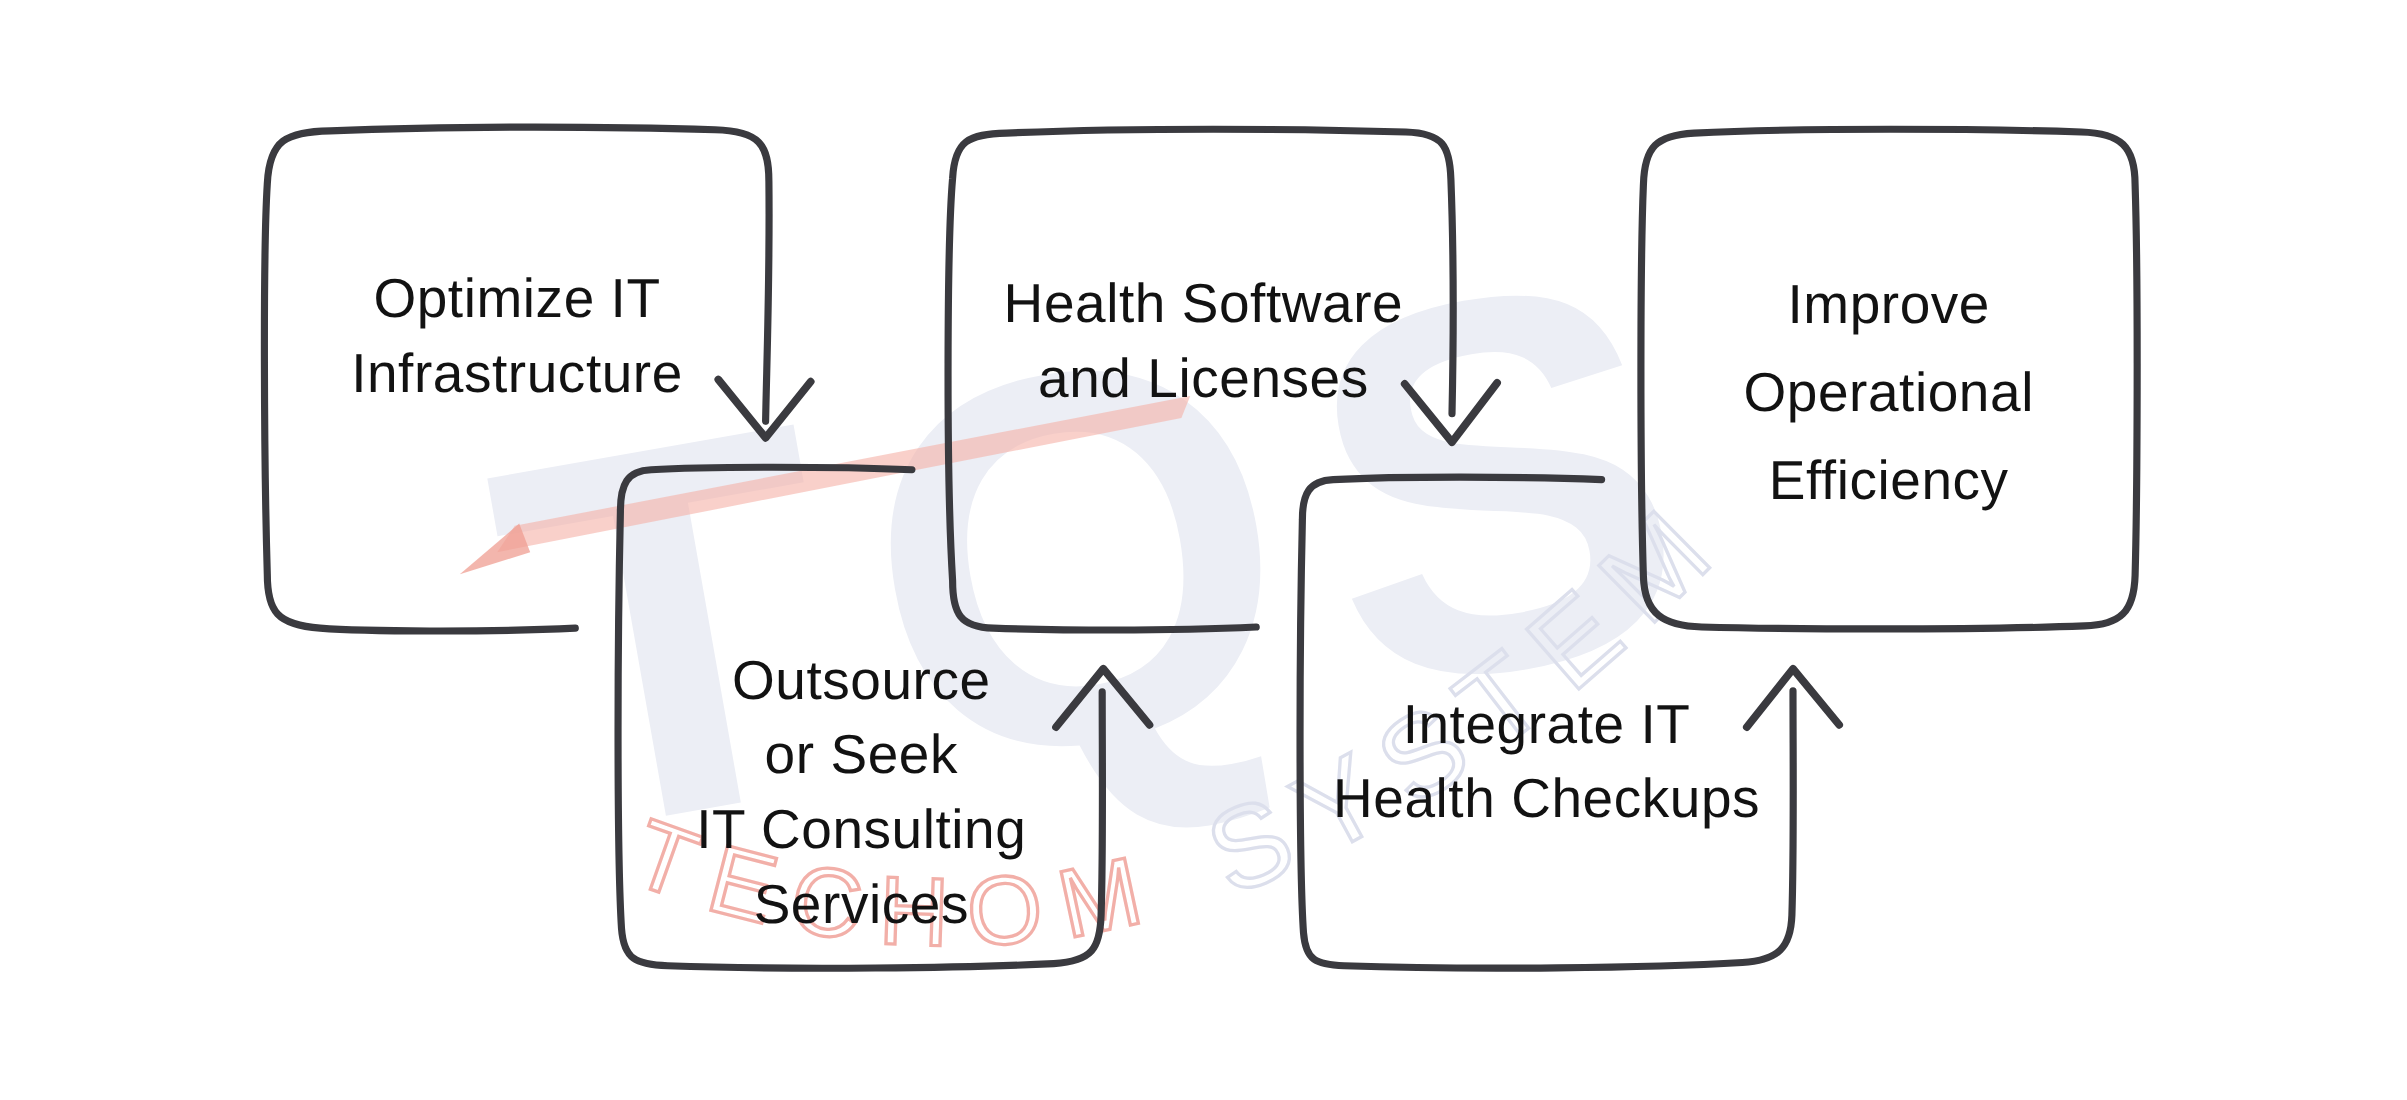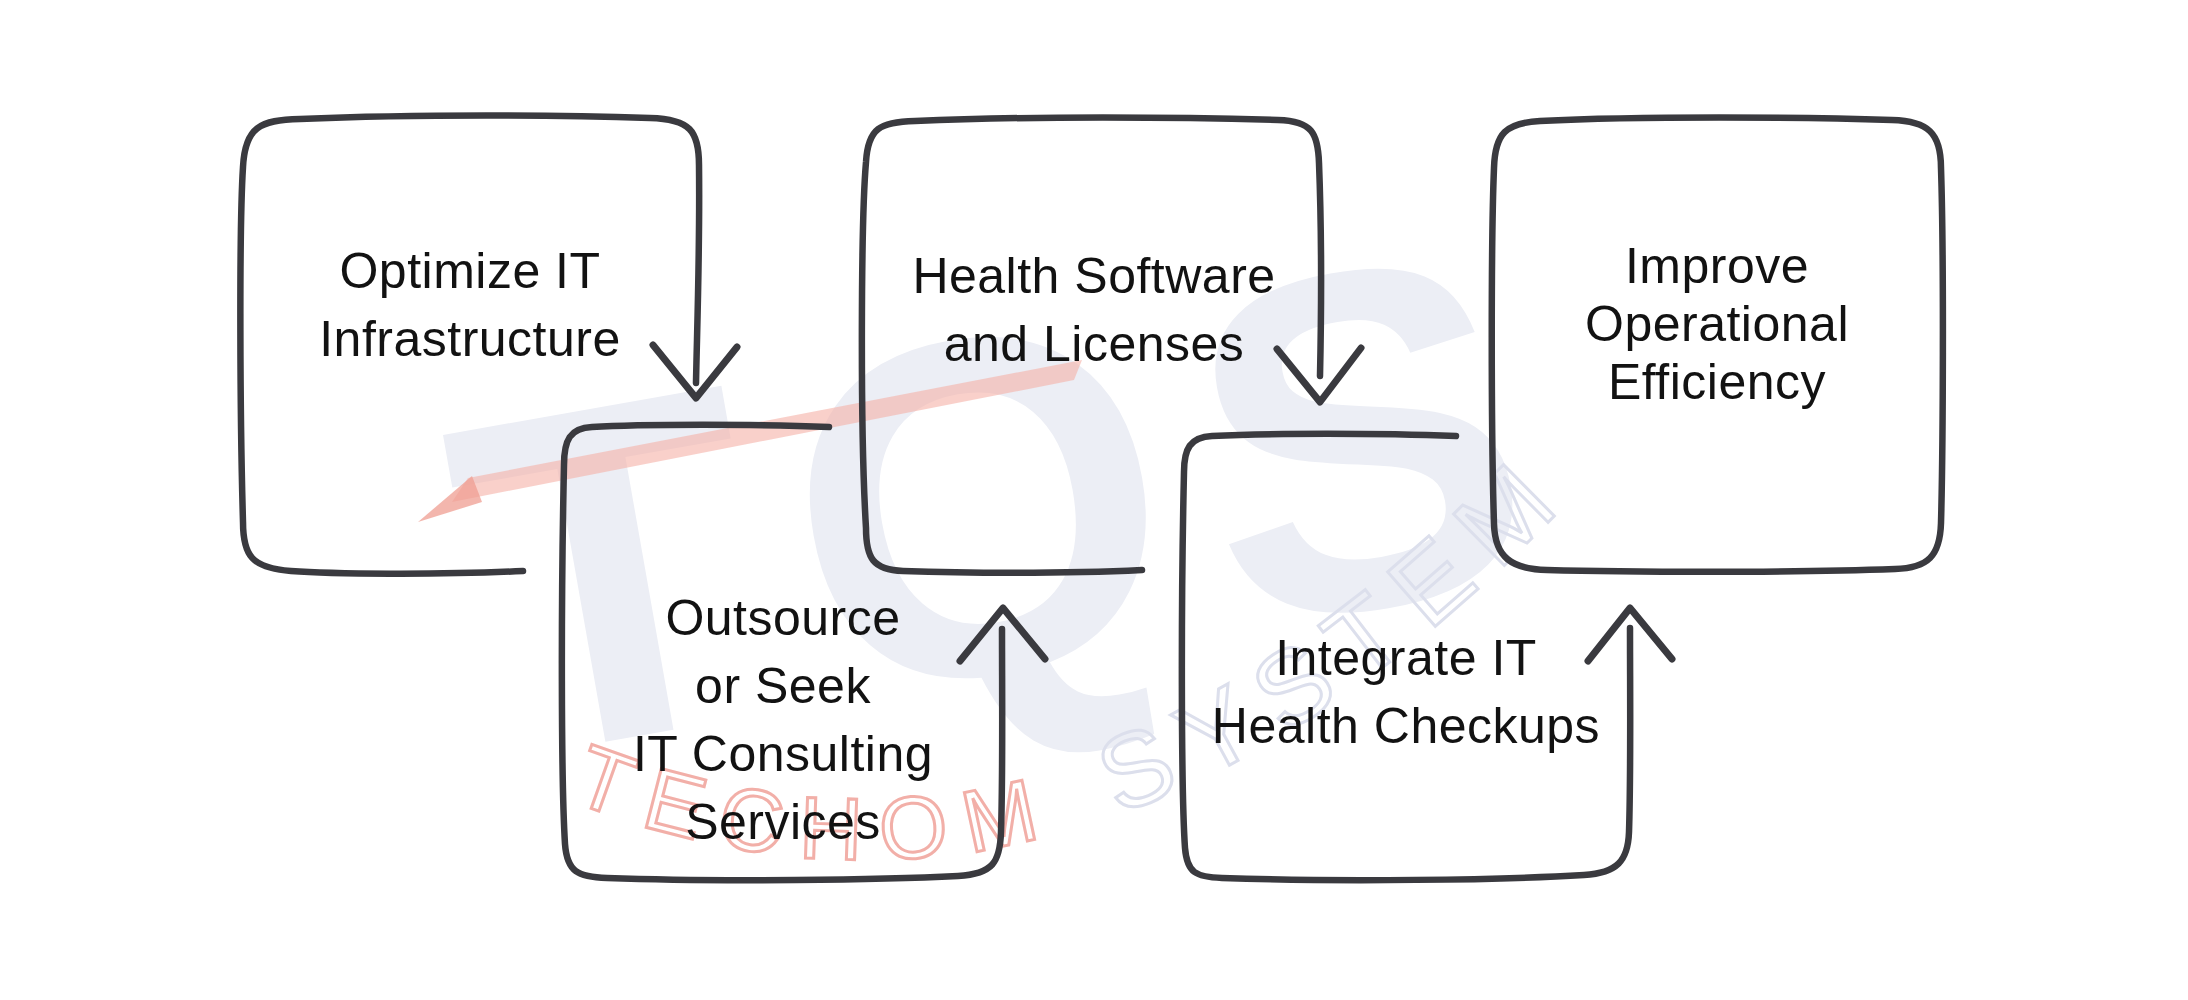--- a/index.html
+++ b/index.html
@@ -10,21 +10,21 @@
   #diagram-svg{position:absolute;left:0;top:0;}
   .step-label{
     position:absolute;width:520px;text-align:center;
     font-size:50px;line-height:68px;color:#121212;
     white-space:pre-line;letter-spacing:0.5px;
   }
   #label-1{left:210px;top:226px;margin-top:11px;}
   #label-2{left:523px;top:584px;}
   #label-3{left:834px;top:242px;}
   #label-4{left:1146px;top:624px;}
-  #label-5{left:1457px;top:237px;line-height:58px;}
+  #label-5{left:1457px;top:237px;line-height:80px;}
 </style>
 </head>
 <body>
 
 <svg id="diagram-svg" width="2188" height="1000" viewBox="0 0 2188 1000">
 
   <g>
     <text transform="translate(1040,665) rotate(-10)" text-anchor="middle" font-size="480" font-weight="700" letter-spacing="40" fill="#eceef5">TQS</text>
 
     <polygon points="452,502 468,478 1082,360 1074,380" opacity="0.6" fill="#f5b0a7"></polygon>

